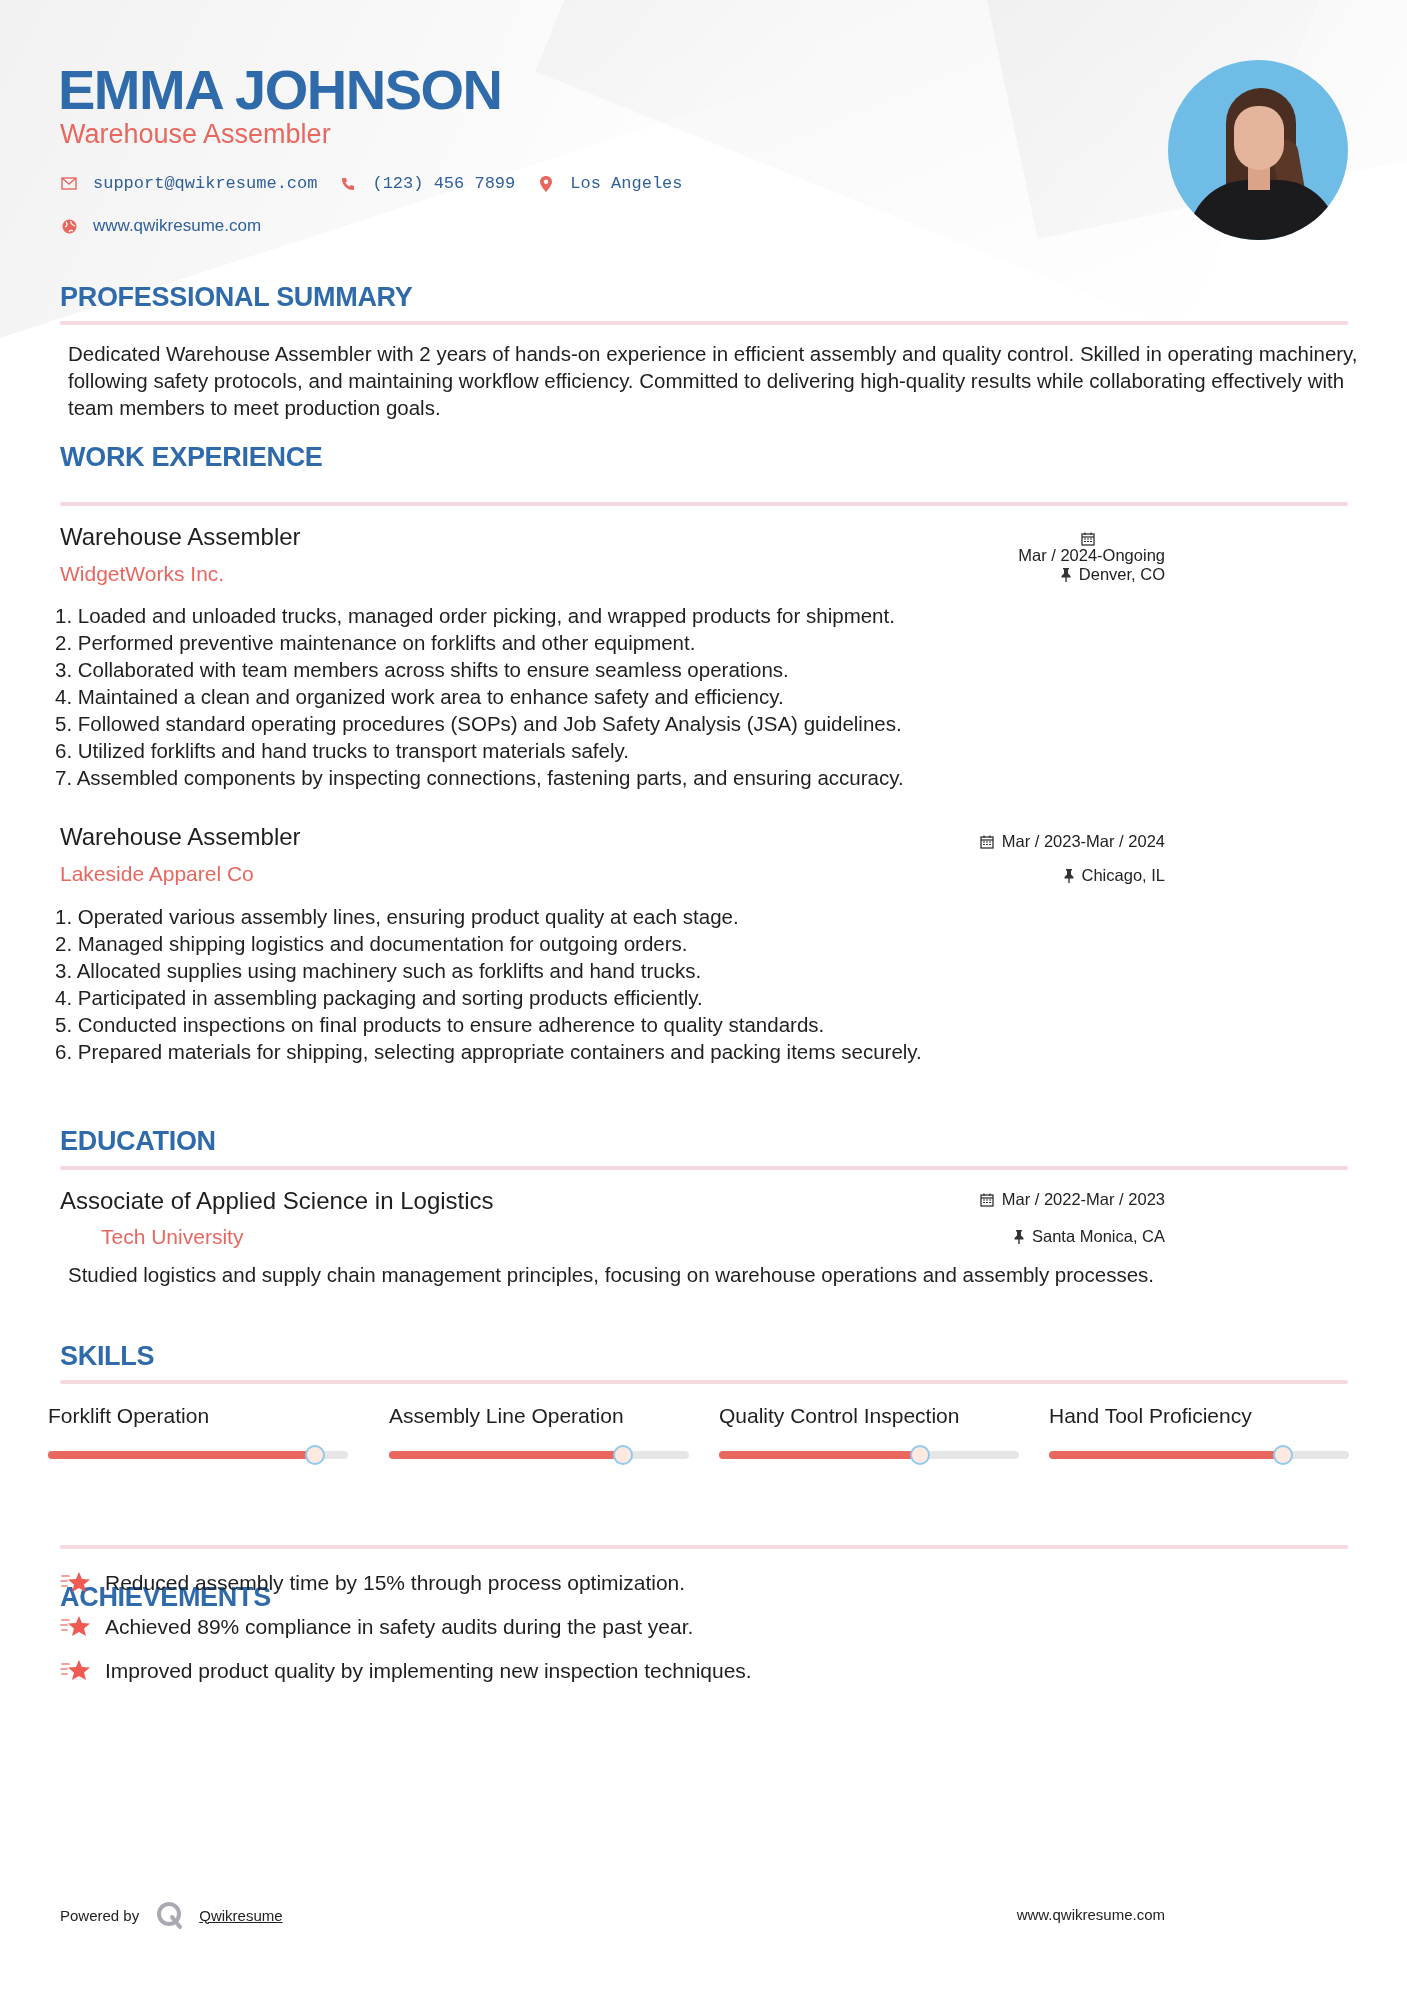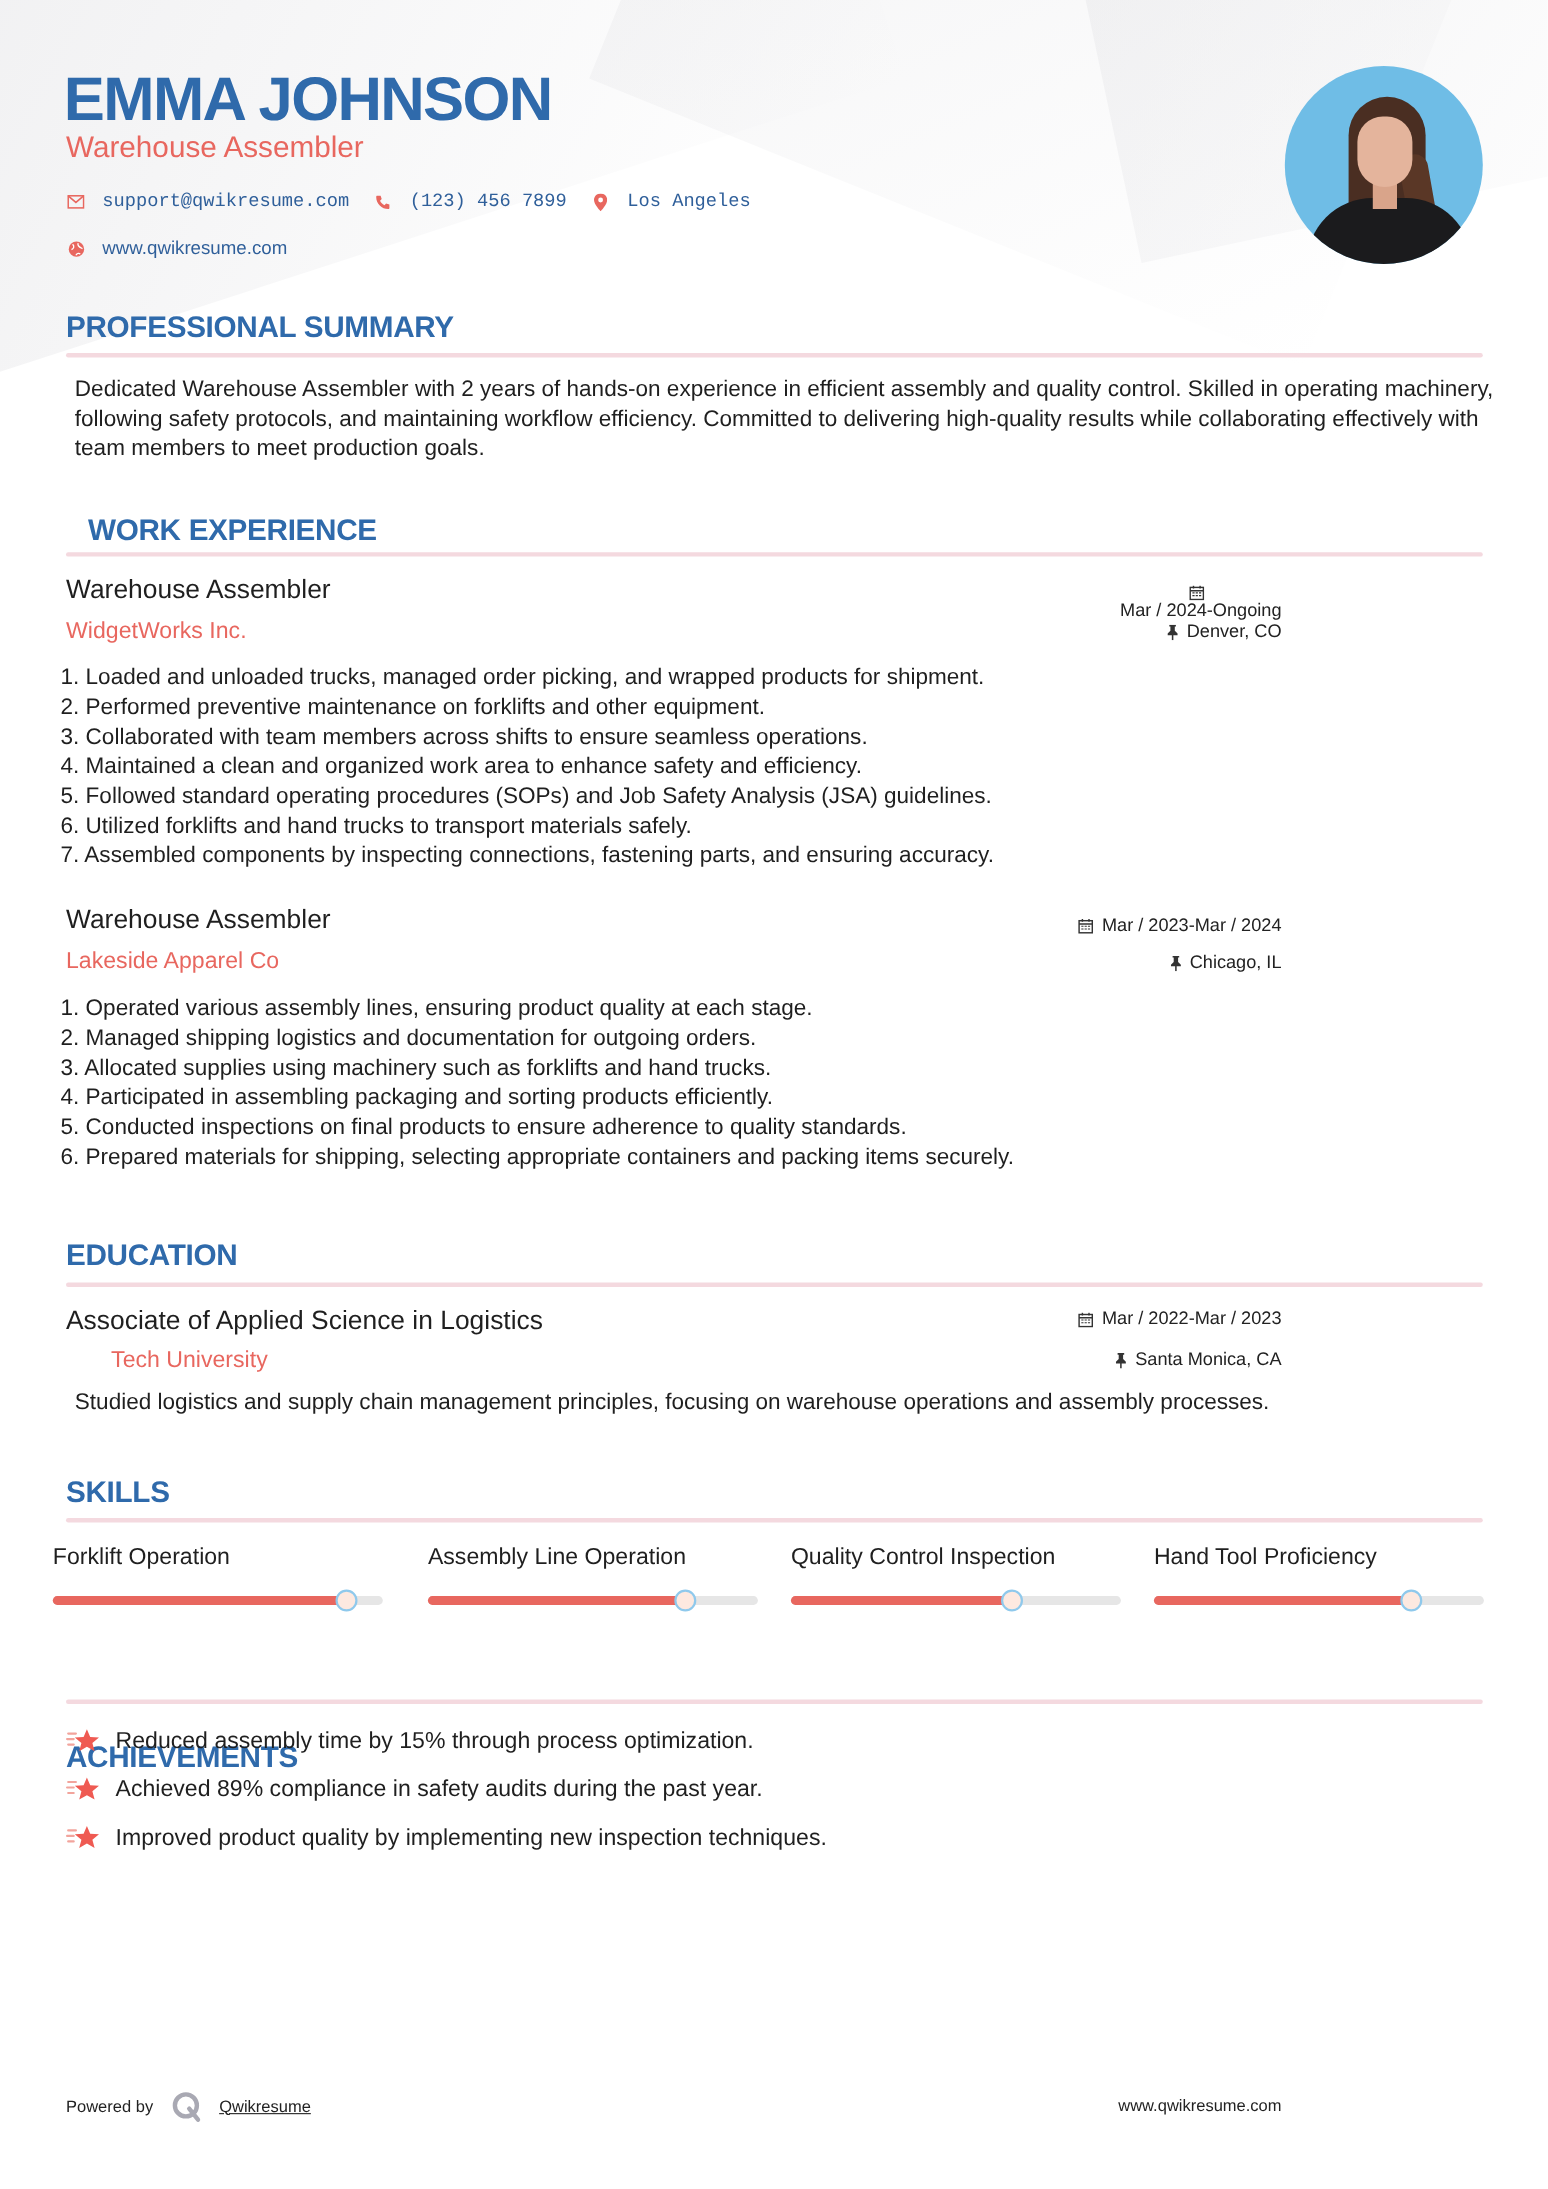--- a/index.html
+++ b/index.html
@@ -105,21 +105,21 @@
     <div class="ponytail"></div>
     <div class="body"></div>
     <div class="neck"></div>
     <div class="face"></div>
   </div>
 
   <div class="section-title" style="top:282px;">PROFESSIONAL SUMMARY</div>
   <div class="rule" style="top:321px;"></div>
   <div class="para" style="top:340px;">Dedicated Warehouse Assembler with 2 years of hands-on experience in efficient assembly and quality control. Skilled in operating machinery, following safety protocols, and maintaining workflow efficiency. Committed to delivering high-quality results while collaborating effectively with team members to meet production goals.</div>
 
-  <div class="section-title" style="top:467px;margin-left:20px;">WORK EXPERIENCE</div>
+  <div class="section-title" style="top:442px;">WORK EXPERIENCE</div>
   <div class="rule" style="top:502px;"></div>
 
   <div class="job-title" style="top:523px;">Warehouse Assembler</div>
   <div class="company" style="top:562px;">WidgetWorks Inc.</div>
   <div class="meta" style="top:532px;flex-direction:column;">
     <span class="mi">
       <svg width="14" height="14" viewBox="0 0 14 14">
           <rect x="1" y="2" width="12" height="11" fill="none" stroke="#333" stroke-width="1.3"></rect>
           <line x1="1" y1="5" x2="13" y2="5" stroke="#333" stroke-width="1.3"></line>
           <line x1="4" y1="0.5" x2="4" y2="3" stroke="#333" stroke-width="1.3"></line>

